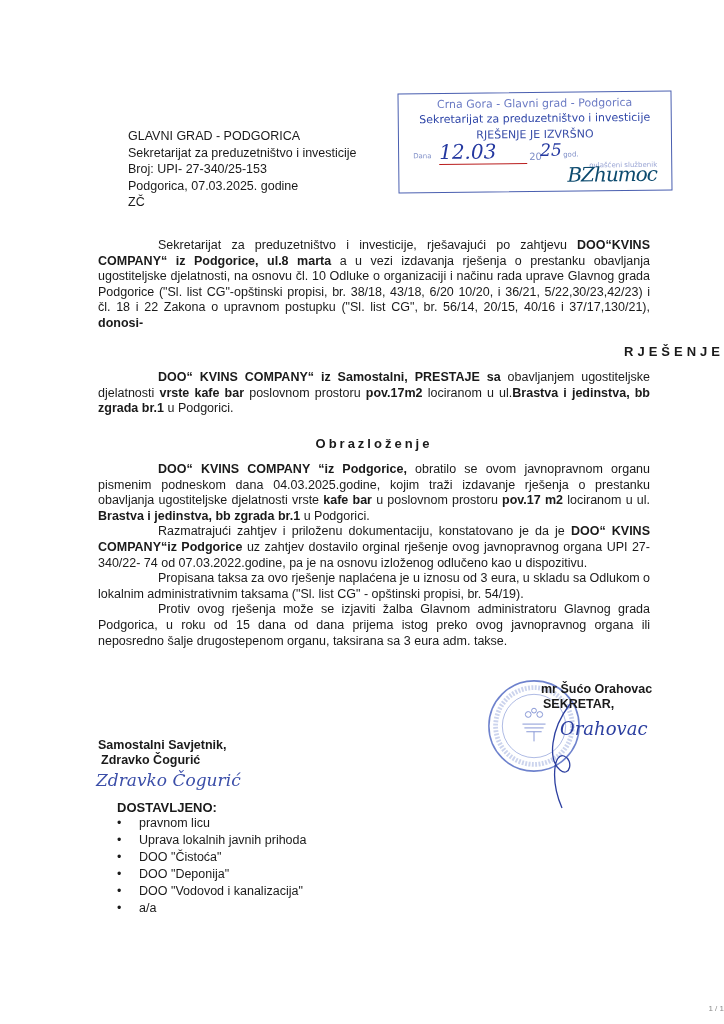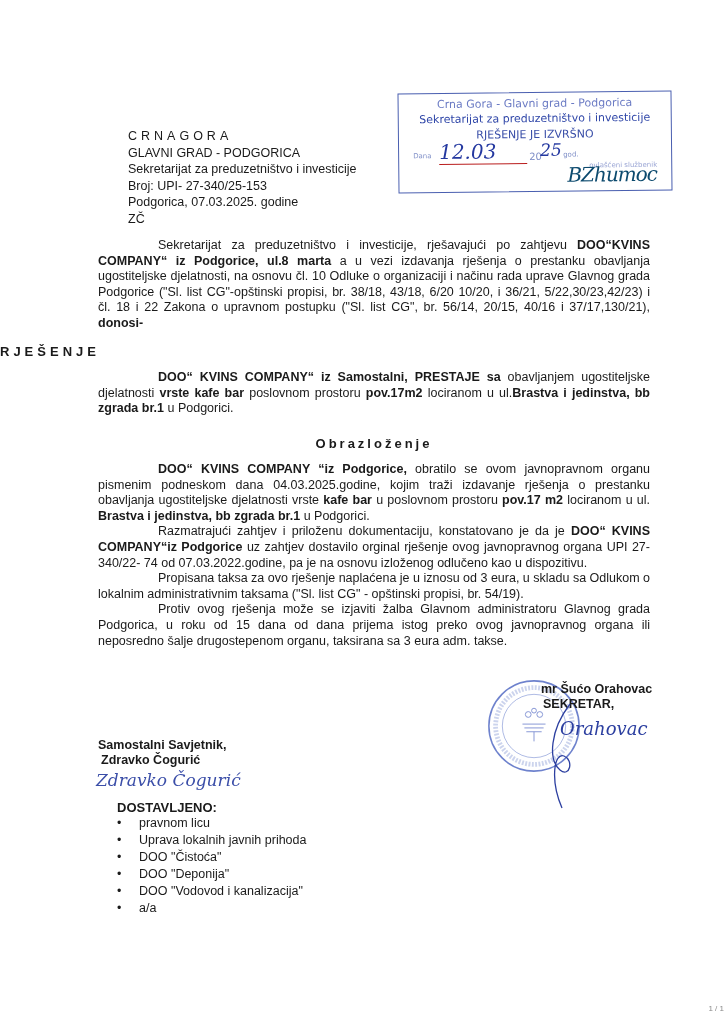--- a/index.html
+++ b/index.html
@@ -25,21 +25,21 @@
 
   
   .header { left:128px; top:128px; font-size:12.5px; line-height:16.5px; }
   .header .spaced { letter-spacing:4px; }
 
   .para { font-size:12.5px; line-height:15.6px; text-align:justify; }
   .indent { text-indent:60px; }
   b { font-weight:bold; }
 
   .p-intro { left:98px; top:238px; width:552px; }
-  .title { left:0; width:724px; text-align:left; font-weight:bold; font-size:13px; letter-spacing:4px; }
+  .title { left:0; width:724px; text-align:right; font-weight:bold; font-size:13px; letter-spacing:4px; }
   .p-dispo { left:98px; top:370px; width:552px; }
   .subtitle { left:0; width:748px; text-align:center; font-weight:bold; font-size:13px; letter-spacing:3px; }
   .p-expl { left:98px; top:462px; width:552px; }
 
   
   .sig-right { left:541px; top:682px; font-size:12.5px; font-weight:bold; line-height:15px; }
   .round-stamp { left:486px; top:678px; width:96px; height:96px; }
   .hand-right { left:560px; top:718px; font-family:"DejaVu Serif", serif; font-style:italic; font-size:18px; color:#2c3fa0; }
 
   
@@ -62,21 +62,20 @@
   <div class="stamp-dana">Dana</div>
   <div class="stamp-date">12.03</div>
   <div class="stamp-year-pre">20</div>
   <div class="stamp-year">25</div>
   <div class="stamp-god">god.</div>
   <div class="stamp-official">ovlašćeni službenik</div>
   <div class="stamp-sign">BZhumoc</div>
 </div>
 
 <div class="abs header">
-  <div class="spaced">CRNAGORA</div>
   <div>GLAVNI GRAD - PODGORICA</div>
   <div>Sekretarijat za preduzetništvo i investicije</div>
   <div>Broj: UPI- 27-340/25-153</div>
   <div>Podgorica, 07.03.2025. godine</div>
   <div>ZČ</div>
 </div>
 
 <div class="abs para indent p-intro"><span>Sekretarijat za preduzetništvo i investicije, rješavajući po zahtjevu </span><b>DOO“KVINS COMPANY“ iz Podgorice, ul.8 marta</b><span>  a u vezi izdavanja rješenja o prestanku obavljanja ugostiteljske djelatnosti, na osnovu čl. 10 Odluke o organizaciji i načinu rada uprave Glavnog grada Podgorice ("Sl. list CG"-opštinski propisi, br. 38/18, 43/18, 6/20 10/20, i 36/21, 5/22,30/23,42/23) i čl. 18 i 22 Zakona o upravnom postupku ("Sl. list CG", br. 56/14, 20/15, 40/16 i 37/17,130/21), </span><b>donosi-</b></div>
 
 <div class="abs title" style="top:344px;">RJEŠENJE</div>

